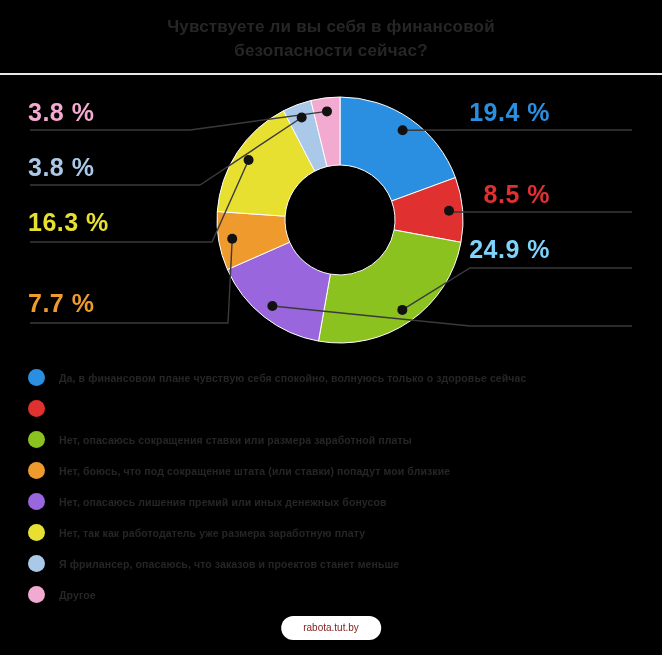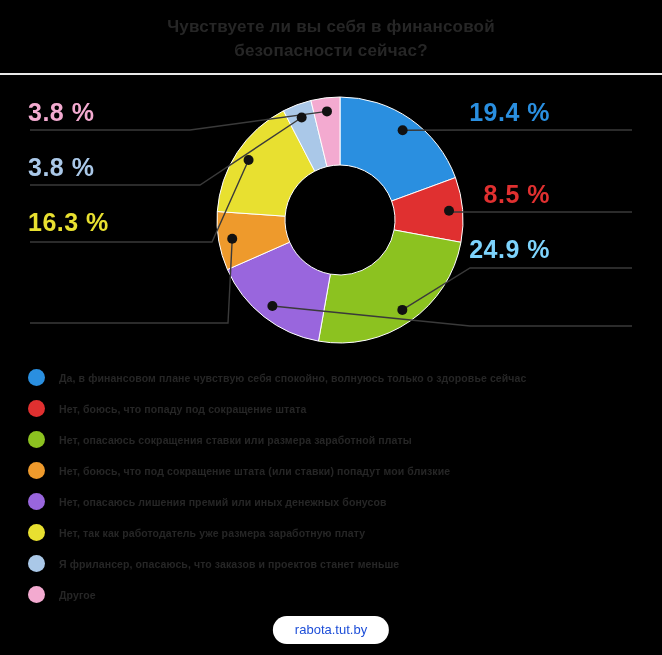--- a/index.html
+++ b/index.html
@@ -101,22 +101,22 @@
     white-space: nowrap;
   }
 
   
   .footer-badge {
     position: absolute;
     left: 50%;
     transform: translateX(-50%);
     top: 616px;
     background: #ffffff;
-    color: #1d4ed8;
-    font-size: 13px;
+    color: #7f1d1d;
+    font-size: 10px;
     padding: 6px 22px 7px 22px;
     border-radius: 14px;
     white-space: nowrap;
   }
 </style>
 </head>
 <body>
 
 <div class="title">
   <span class="title-line">Чувствуете ли вы себя в финансовой</span>
@@ -155,34 +155,34 @@
         <circle cx="402.62407454004824" cy="50.297239239795516" r="5" fill="#111111"></circle>
         <circle cx="449.00667260951843" cy="130.73148735765716" r="5" fill="#111111"></circle>
         <circle cx="402.34195643222847" cy="229.89905710407717" r="5" fill="#111111"></circle>
         <circle cx="272.4061583279174" cy="226.0199544757461" r="5" fill="#111111"></circle>
       </g>
   </svg>
 
   <div class="pct left pct-pink" style="left:28px;  top:18px;">3.8 %</div>
   <div class="pct left pct-lightblue" style="left:28px;  top:73px;">3.8 %</div>
   <div class="pct left pct-yellow" style="left:28px;  top:128px;">16.3 %</div>
+  <div class="pct left pct-orange" style="left:28px;  top:209px;">7.7 %</div>
 
   <div class="pct right pct-blue" style="right:28px; top:18px;">19.4 %</div>
   <div class="pct right pct-red" style="right:28px; top:100px;">8.5 %</div>
   <div class="pct right pct-green" style="right:28px; top:155px;">24.9 %</div>
 </div>
 
 <div class="legend">
   <div class="legend-item">
     <span class="legend-dot" style="background: rgb(42, 143, 224);"></span>
     <span class="legend-label">Да, в финансовом плане чувствую себя спокойно, волнуюсь только о здоровье сейчас</span>
   </div>
   <div class="legend-item">
     <span class="legend-dot" style="background: rgb(224, 48, 48);"></span>
-    <span class="legend-label">Нет, боюсь, что попаду под сокращение штата</span>
   </div>
   <div class="legend-item">
     <span class="legend-dot" style="background: rgb(140, 194, 32);"></span>
     <span class="legend-label">Нет, опасаюсь сокращения ставки или размера заработной платы</span>
   </div>
   <div class="legend-item">
     <span class="legend-dot" style="background: rgb(238, 154, 44);"></span>
     <span class="legend-label">Нет, боюсь, что под сокращение штата (или ставки) попадут мои близкие</span>
   </div>
   <div class="legend-item">

